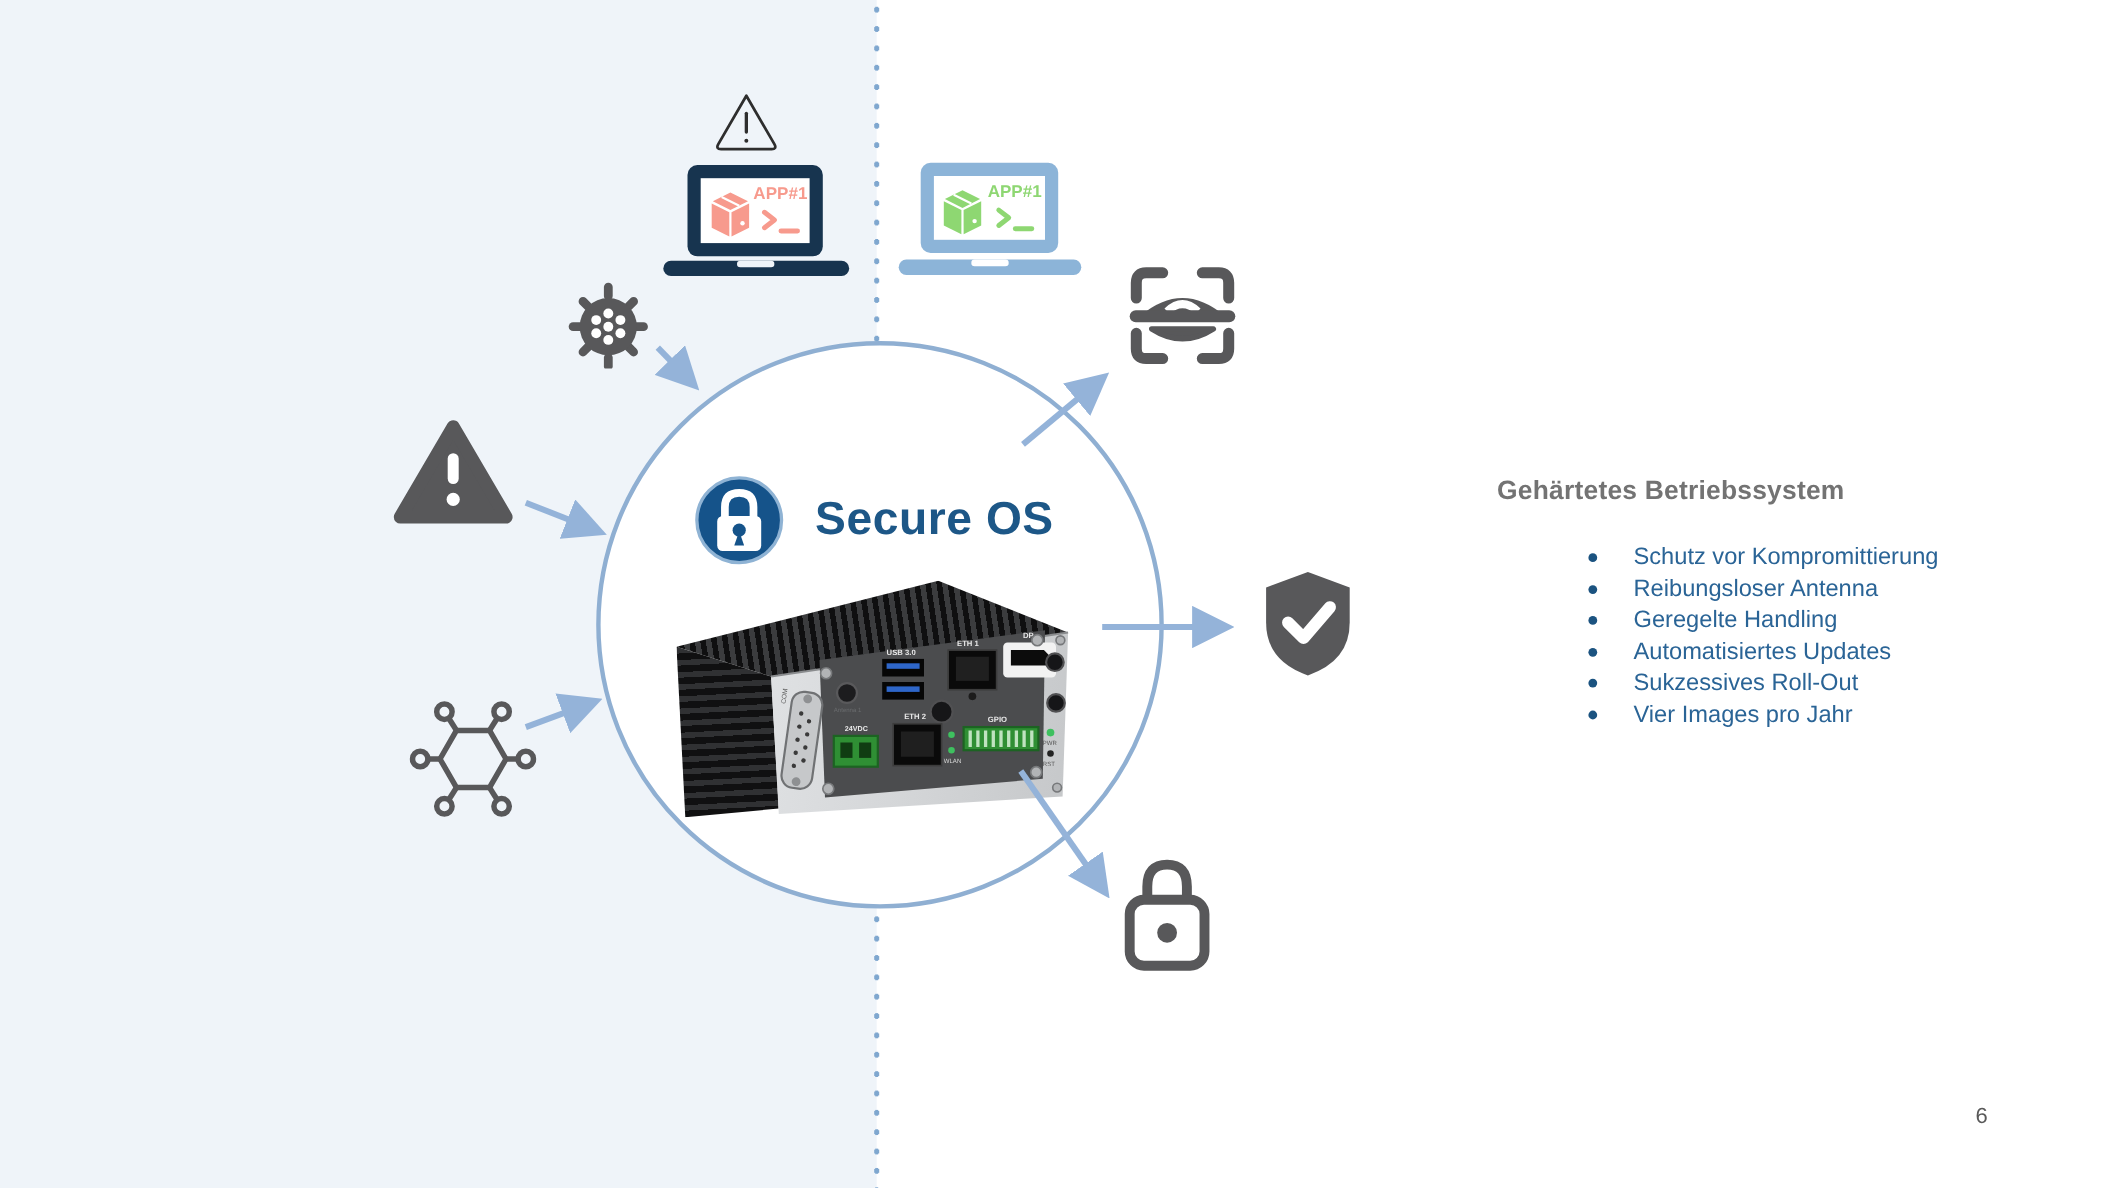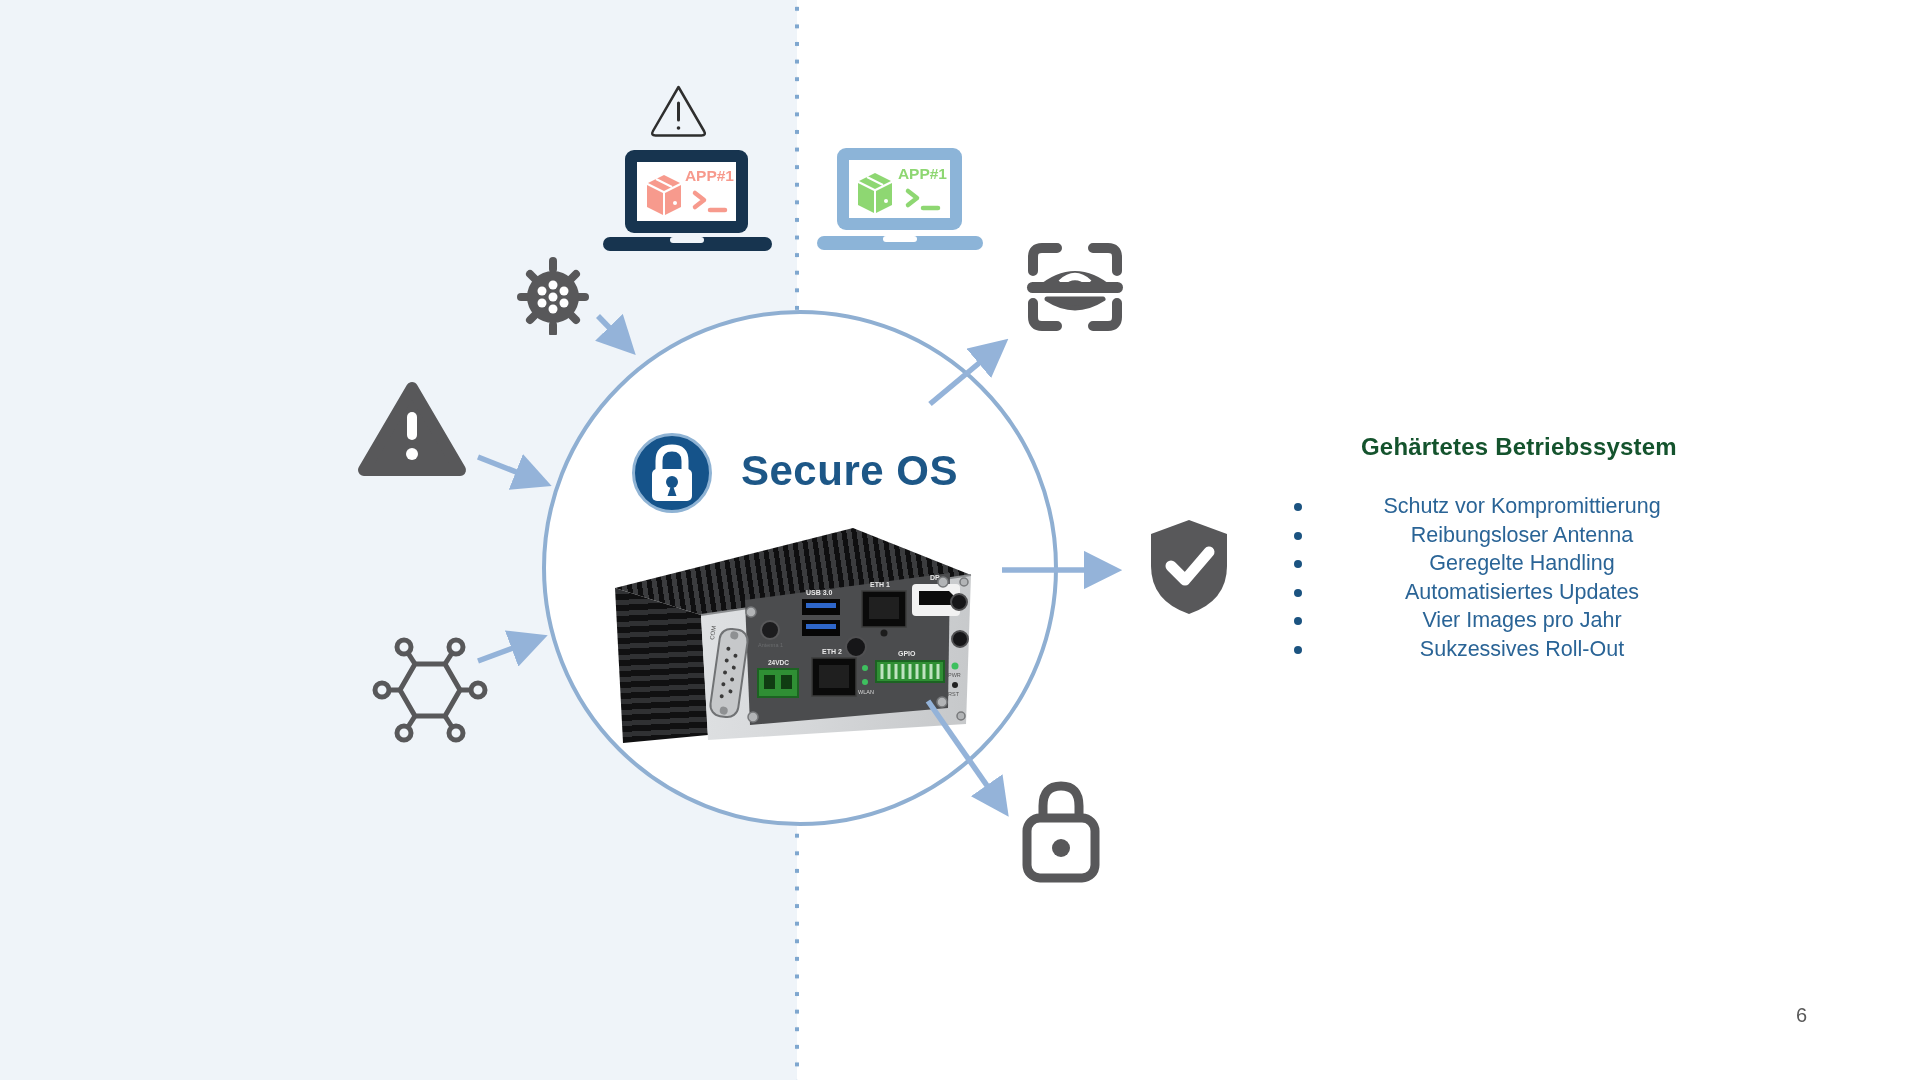--- a/index.html
+++ b/index.html
@@ -46,25 +46,25 @@
   .device svg{position:absolute;left:0;top:0;z-index:2;}
   
   .icon{position:absolute;z-index:2;}
   .z3{z-index:3;}
   .arrows{position:absolute;left:0;top:0;width:1920px;height:1080px;z-index:4;pointer-events:none;}
   
   .laptop{position:absolute;z-index:2;}
   
   .heading{
     position:absolute;left:1361px;top:433px;z-index:2;
-    font-size:24px;font-weight:bold;color:#14532d;letter-spacing:0.2px;white-space:nowrap;
+    font-size:24px;font-weight:bold;color:#737373;letter-spacing:0.2px;white-space:nowrap;
   }
   .bullets{
-    position:absolute;left:1289px;top:492px;width:420px;z-index:2;
-    margin:0;padding:0;list-style:none;text-align:center;
+    position:absolute;left:1439px;top:492px;width:420px;z-index:2;
+    margin:0;padding:0;list-style:none;
   }
   .bullets li{
     position:relative;padding-left:46px;font-size:21.5px;line-height:28.5px;
     color:#2a6496;white-space:nowrap;
   }
   .bullets li::before{
     content:"";position:absolute;left:5px;top:11px;width:8px;height:8px;border-radius:50%;
     background:#1b5380;
   }
   .page-number{position:absolute;left:1796px;top:1004px;font-size:20px;color:#595959;z-index:2;}
@@ -327,19 +327,19 @@
       <line x1="928" y1="701" x2="1004" y2="810"></line>
     </g>
   </svg>
 
   <div class="heading">Gehärtetes Betriebssystem</div>
   <ul class="bullets">
     <li>Schutz vor Kompromittierung</li>
     <li>Reibungsloser Antenna</li>
     <li>Geregelte Handling</li>
     <li>Automatisiertes Updates</li>
+    <li>Sukzessives Roll-Out</li>
     <li>Vier Images pro Jahr</li>
-    <li>Sukzessives Roll-Out</li>
   </ul>
 
   <div class="page-number">6</div>
 
 </div>
 
 </body></html>

